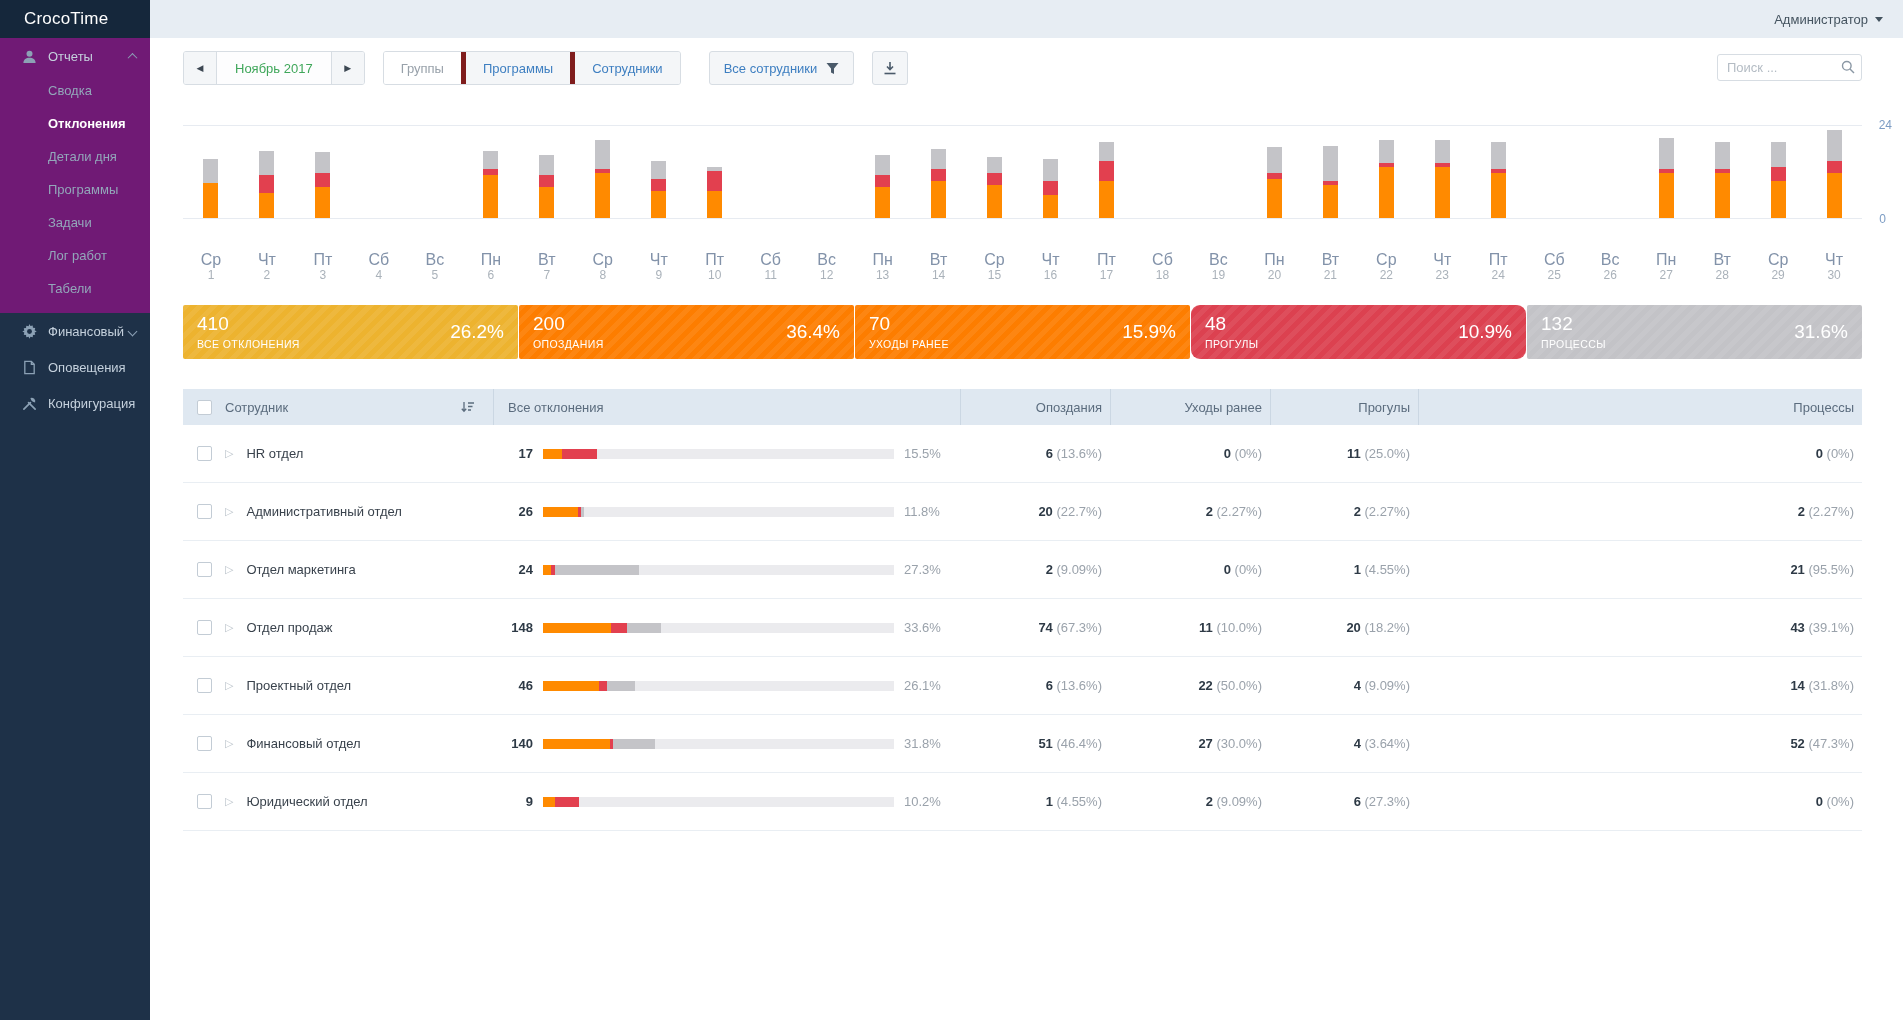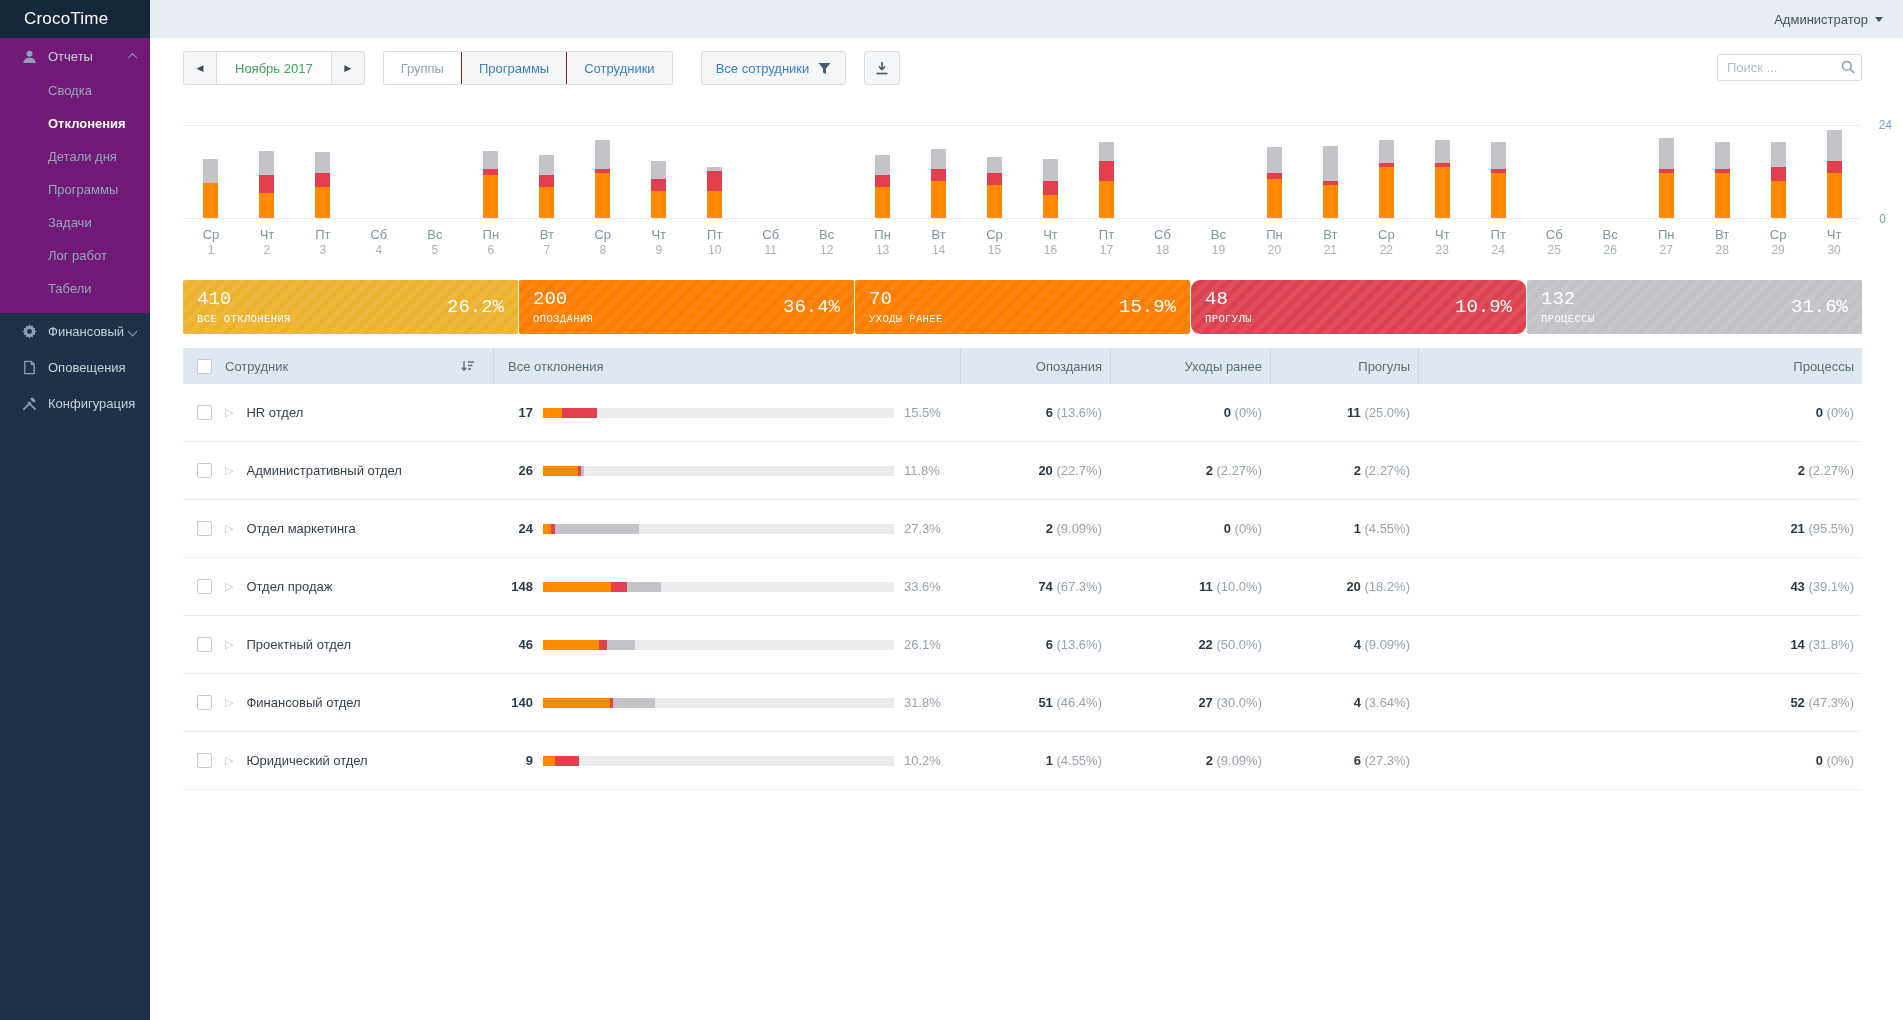--- a/index.html
+++ b/index.html
@@ -29,21 +29,21 @@
 
   .content { padding:13px 41px 0 33px; position:relative; flex:1; }
 
   
   .toolbar { display:flex; align-items:center; height:34px; position:relative; }
   .btn-group { display:inline-flex; border:1px solid #d7dde3; border-radius:3px; overflow:hidden; height:34px; }
   .nav-arrow { width:32px; background:#f4f6f8; border:none; color:#3c4752; font-size:9px; cursor:pointer; }
   .period-btn { background:#fdfdfe; border:none; border-left:1px solid #d7dde3; border-right:1px solid #d7dde3;
                 color:#3fa75a; padding:0 18px; font-size:13px; cursor:pointer; font-family:inherit; }
   .tabs { margin-left:18px; }
-  .tab { background:#f4f6f8; border:none; border-right:1px solid #7f1d1d; color:#3e7fc1; padding:0 17px;
+  .tab { background:#f4f6f8; border:none; border-right:5px solid #7f1d1d; color:#3e7fc1; padding:0 17px;
          font-size:13px; cursor:pointer; font-family:inherit; }
   .tab:last-child { border-right:none; }
   .tab.active { background:#ffffff; color:#98a1aa; }
   .filter-btn { margin-left:28px; background:#f4f6f8; border:1px solid #d7dde3; border-radius:3px; height:34px;
                 color:#3e7fc1; padding:0 14px; font-size:13px; display:inline-flex; align-items:center; gap:9px; cursor:pointer; font-family:inherit; }
   .dl-btn { margin-left:18px; width:36px; height:34px; background:#f4f6f8; border:1px solid #d7dde3; border-radius:3px;
             display:inline-flex; align-items:center; justify-content:center; cursor:pointer; }
   .search-wrap { position:absolute; right:0; top:3px; width:145px; height:27px; }
   .search-wrap input { width:100%; height:100%; border:1px solid #d7dde3; border-radius:3px; padding:0 26px 0 9px;
                        font-size:13px; color:#44535f; font-family:inherit; outline:none; }
@@ -53,36 +53,36 @@
   
   .chart { margin-top:40px; position:relative; }
   .plot { height:94px; border-top:1px solid #e7ebf1; border-bottom:1px solid #e7ebf1; display:flex; align-items:flex-end; }
   .slot { flex:1; display:flex; justify-content:center; }
   .bar { width:15px; display:flex; flex-direction:column; justify-content:flex-end; }
   .seg-gray { background:#c4c4c8; }
   .seg-red { background:#e2404f; }
   .seg-orange { background:#ff8a00; }
   .xlabels { display:flex; padding-top:8px; }
   .xslot { flex:1; text-align:center; }
-  .dow { color:#8292a9; font-size:13px; line-height:15px; }
+  .dow { color:#8292a9; font-size:16px; line-height:15px;margin-top:25px; }
   .dnum { color:#aab2ba; font-size:12px; line-height:16px; }
   .ytick { position:absolute; right:-30px; color:#7c9cc4; font-size:12px; }
   .ytick.top { top:-7px; }
   .ytick.bottom { top:87px; right:-24px; }
 
   
-  .cards { display:flex; gap:1px; margin-top:22px;font-family:Liberation Mono, monospace; }
+  .cards { display:flex; gap:1px; margin-top:22px; }
   .card { flex:1; height:54px; border-radius:2px; color:#fff; position:relative; padding:8px 14px;
           background-image:repeating-linear-gradient(315deg, rgba(255,255,255,.07) 0 5px, rgba(255,255,255,0) 5px 10px); cursor:pointer; }
   .card-value { font-size:19px; line-height:22px; }
   .card-label { font-size:10.5px; letter-spacing:.4px; margin-top:3px; }
   .card-pct { position:absolute; right:14px; top:16px; font-size:19px; }
 
   
-  .table { margin-top:14px; }
+  .table { margin-top:30px; }
   .thead, .trow { display:grid; grid-template-columns:38px 272px 1fr 150px 160px 148px 444px; align-items:center; }
   .thead { height:36px; background:#dfe8f1; color:#5b6c7e; }
   .thead .hcell { padding-right:8px; text-align:right; border-left:1px solid #cbd7e3; height:36px; display:flex; align-items:center; justify-content:flex-end; }
   .thead .hname { border-left:none; justify-content:space-between; text-align:left; padding-left:4px; }
   .thead .hdev { justify-content:flex-start; padding-left:14px; }
   .cb { width:15px; height:15px; background:#fff; border:1px solid #c3ccd5; border-radius:2px; margin-left:14px; cursor:pointer; }
   .trow { height:58px; border-bottom:1px solid #e9eef3; }
   .name-cell { display:flex; align-items:center; padding-left:4px; }
   .expand { color:#b9c1c9; font-size:11px; margin-right:13px; cursor:pointer; }
   .dev-cell { display:flex; align-items:center; padding-left:0; }

